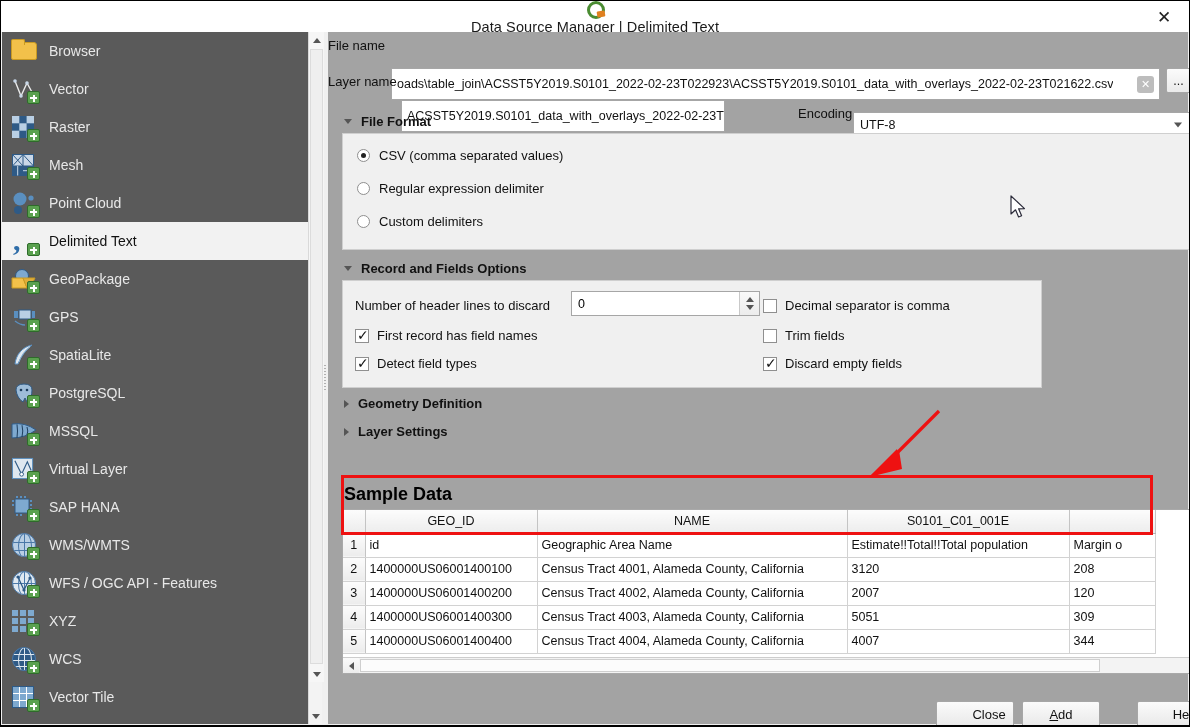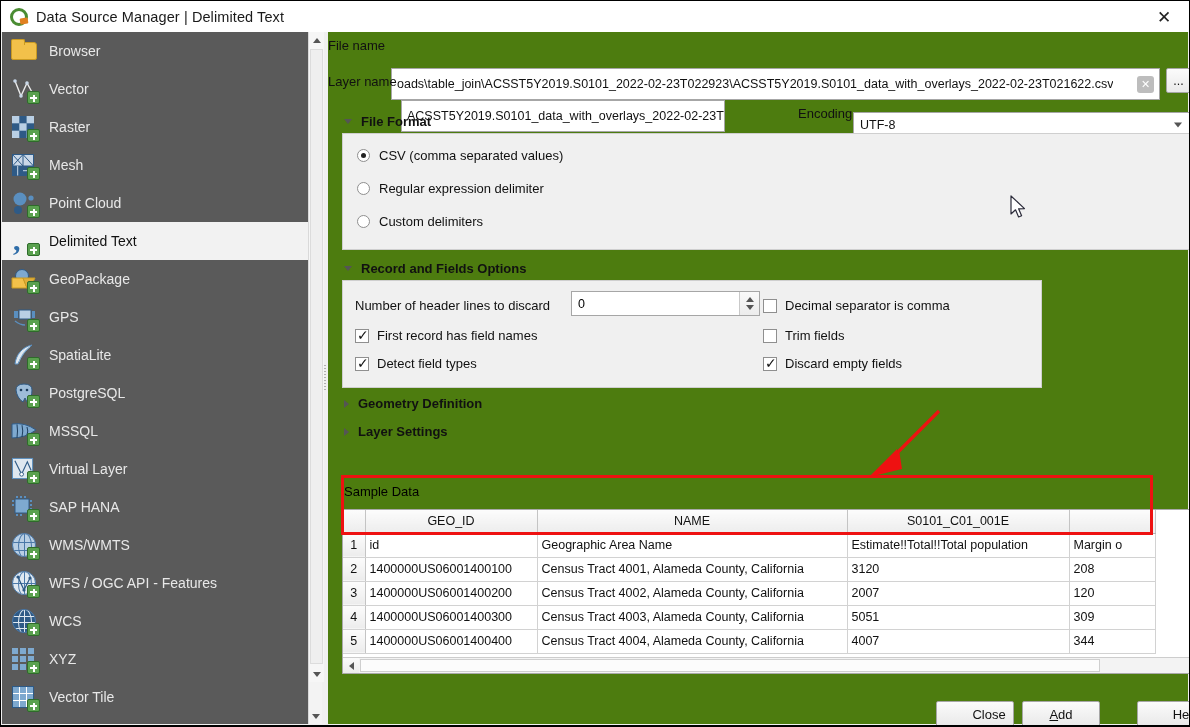--- a/index.html
+++ b/index.html
@@ -20,21 +20,21 @@
     background:#f0f0f0;
     border:1px solid #000;
     border-bottom:2px solid #000;
     overflow:hidden;
   }
 
   
   #titlebar {
     position:absolute; left:0; top:0; right:0; height:31px;
     background:#ffffff;
-    display:flex; align-items:center;
+    display:flex; align-items:center;flex-direction:column;
   }
   #title-icon {
     width:18px; height:18px; margin-left:9px; margin-right:8px;
     position:relative; flex:none;
   }
   #title-icon .ring {
     position:absolute; left:0; top:0; width:18px; height:18px;
     border-radius:50%;
     border:3px solid #4a8c32;
     box-sizing:border-box;
@@ -170,21 +170,21 @@
   }
   #side-splitter .dots {
     position:absolute; left:2px; top:50%; transform:translateY(-50%);
     width:2px; height:26px;
     background:repeating-linear-gradient(to bottom,#b0b0b0 0 1px, transparent 1px 3px);
   }
 
   
   #pane {
     position:absolute; left:327px; top:31px; right:1px; bottom:1px;
-    background:#4d7c0f;
+    background:#a3a3a3;
   }
 
   .field-row { position:absolute; display:flex; align-items:center; }
   .field-lbl { font-size:13px; color:#111; white-space:nowrap; }
 
   .txtinput {
     border:1px solid #a6a6a6; background:#fff; height:25px;
     font-size:12.5px; font-family:Liberation Sans, sans-serif;
     padding:15px 5px; color:#111;
     display:flex; align-items:center;
@@ -250,21 +250,21 @@
   }
   .spin .val { padding-left:6px; font-size:12.5px; }
   .spin .btns {
     position:absolute; right:0; top:0; bottom:0; width:20px;
     border-left:1px solid #c9c9c9; background:linear-gradient(to bottom,#fafafa,#ececec);
     display:flex; flex-direction:column; align-items:center; justify-content:center;
   }
   .spin .btns .tri-up { margin-bottom:3px; }
 
   
-  #sample-lbl { position:absolute; left:16px; top:452px; font-weight:normal; font-size:13px; }
+  #sample-lbl { position:absolute; left:16px; top:452px; font-weight:bold; font-size:18px; }
   #tablewrap {
     position:absolute; left:14px; top:477px; width:964px; height:165px;
     border:1px solid #a9a9a9; background:#fff; overflow:hidden;
   }
   table.sample {
     border-collapse:collapse; table-layout:fixed; width:812px;
     font-size:12.5px;
   }
   table.sample th {
     height:23px; background:linear-gradient(to bottom,#fcfcfc,#ececec);
@@ -556,50 +556,50 @@
               <circle cx="17" cy="6" r="1.6" fill="#2e5a86"></circle>
           </svg>
         </span>
         <span class="plus"></span>
       </span>
       <span class="side-label">WFS / OGC API - Features</span>
     </div>
 
     <div class="side-item">
       <span class="side-ico">
-        <span class="ico-globe" style="background:#2e5a86">
-          <span class="mer" style="background:#dfe8f0"></span>
-          <span class="par" style="top:6px;background:#dfe8f0"></span>
-          <span class="par" style="top:12px;background:#dfe8f0"></span>
-          <span class="par" style="top:18px;background:#dfe8f0"></span>
-          <span class="ell" style="border-color:#dfe8f0"></span>
-        </span>
-        <span class="plus"></span>
-      </span>
-      <span class="side-label">WCS</span>
-    </div>
-
-    <div class="side-item">
-      <span class="side-ico">
         <svg class="ico-xyz" viewBox="0 0 22 22">
           <g fill="#7ea9cf">
             <rect x="0" y="0" width="6" height="6"></rect>
               <rect x="8" y="0" width="6" height="6"></rect>
               <rect x="16" y="0" width="6" height="6"></rect>
             <rect x="0" y="8" width="6" height="6"></rect>
               <rect x="8" y="8" width="6" height="6"></rect>
               <rect x="16" y="8" width="6" height="6"></rect>
             <rect x="0" y="16" width="6" height="6"></rect>
               <rect x="8" y="16" width="6" height="6"></rect>
               <rect x="16" y="16" width="6" height="6"></rect>
           </g>
         </svg>
         <span class="plus"></span>
       </span>
       <span class="side-label">XYZ</span>
+    </div>
+
+    <div class="side-item">
+      <span class="side-ico">
+        <span class="ico-globe" style="background:#2e5a86">
+          <span class="mer" style="background:#dfe8f0"></span>
+          <span class="par" style="top:6px;background:#dfe8f0"></span>
+          <span class="par" style="top:12px;background:#dfe8f0"></span>
+          <span class="par" style="top:18px;background:#dfe8f0"></span>
+          <span class="ell" style="border-color:#dfe8f0"></span>
+        </span>
+        <span class="plus"></span>
+      </span>
+      <span class="side-label">WCS</span>
     </div>
 
     <div class="side-item">
       <span class="side-ico">
         <svg class="ico-vtile" viewBox="0 0 22 22">
           <rect x="0.5" y="0.5" width="21" height="21" fill="#fff" stroke="#2e5a86"></rect>
           <g fill="#7ea9cf">
             <rect x="1" y="1" width="6" height="6"></rect>
               <rect x="8" y="1" width="6" height="6"></rect>
               <rect x="15" y="1" width="6" height="6"></rect>

